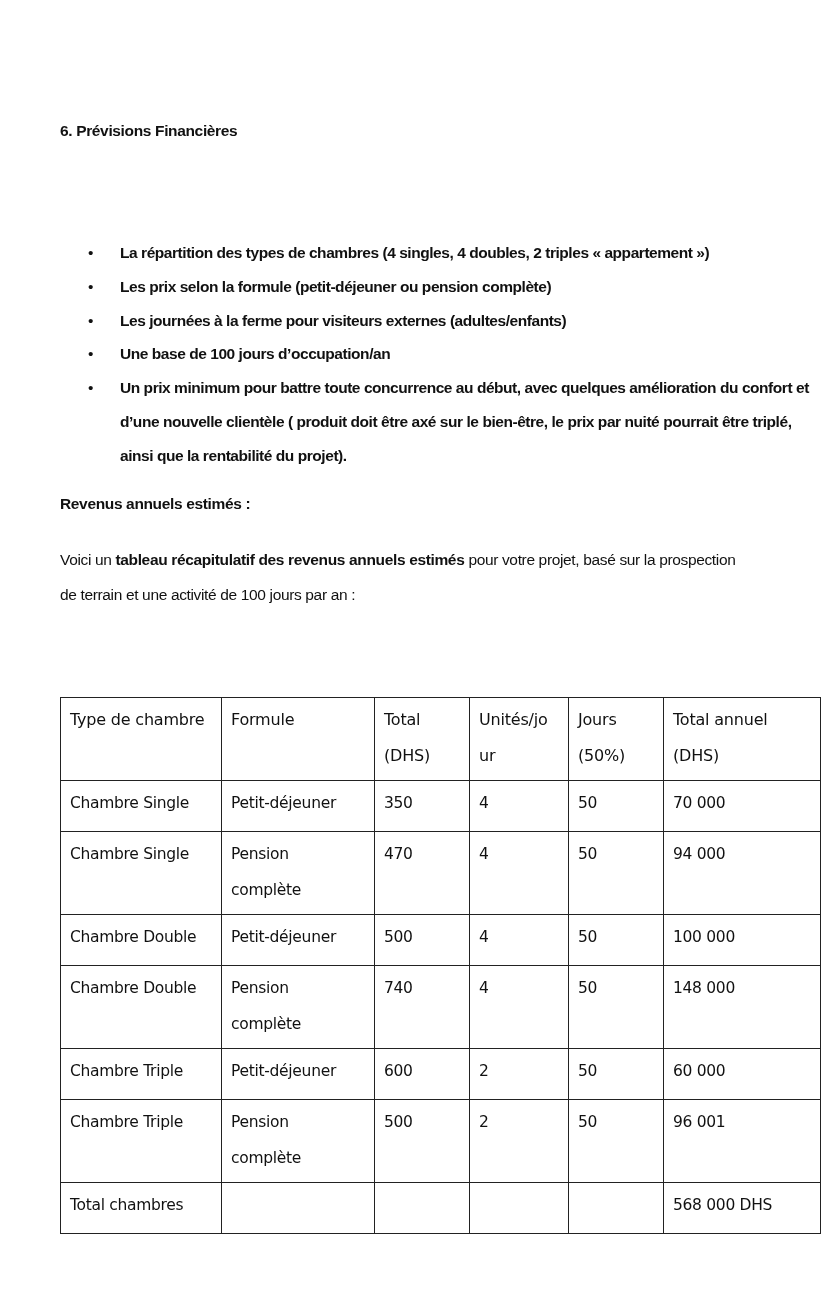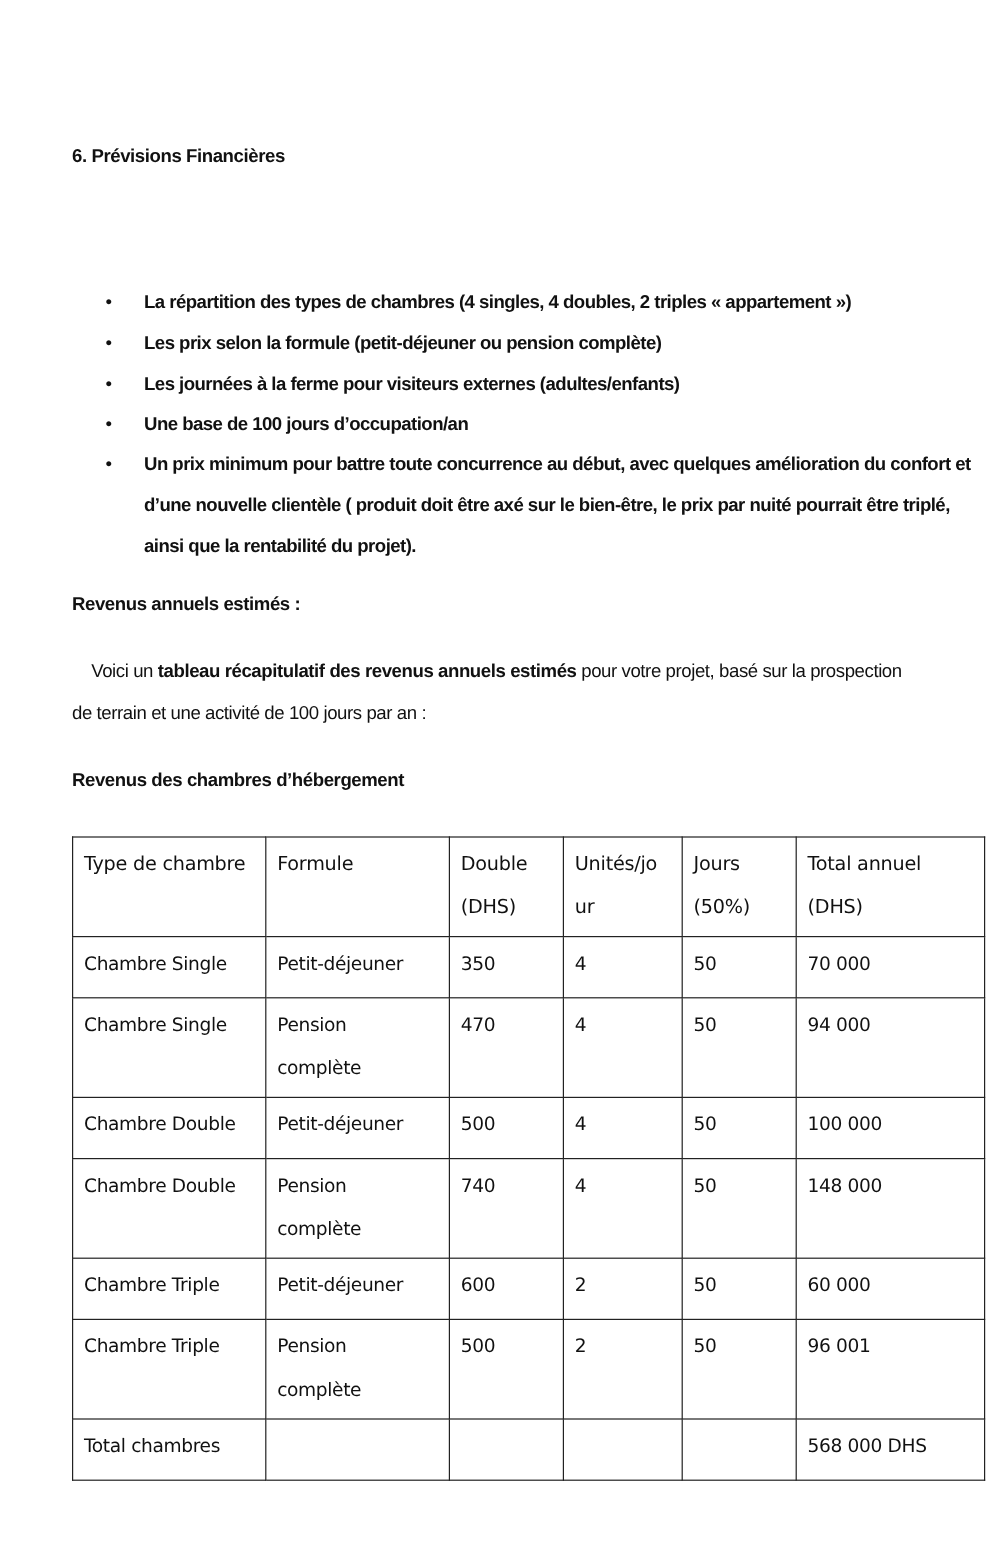--- a/index.html
+++ b/index.html
@@ -52,31 +52,30 @@
         <span class="btext">Une base de 100 jours d’occupation/an</span>
       </li>
     <li>
         <span class="dot">•</span>
         <span class="btext">Un prix minimum pour battre toute concurrence au début, avec quelques amélioration du confort et d’une nouvelle  clientèle ( produit doit être axé sur le bien-être, le prix par nuité pourrait être triplé, ainsi que la rentabilité du projet).</span>
       </li>
   </ul>
 
   <div class="abs h" style="left:60px; top:495px;">Revenus annuels estimés :</div>
 
-  <div class="abs txt" style="left:76px; top:551px;text-align:right;"><span>Voici un </span><span class="bold">tableau récapitulatif des revenus annuels estimés</span><span> pour votre projet, basé sur la prospection</span></div>
+  <div class="abs txt" style="left:60px; top:551px;text-align:right;"><span>Voici un </span><span class="bold">tableau récapitulatif des revenus annuels estimés</span><span> pour votre projet, basé sur la prospection</span></div>
   <div class="abs txt" style="left:60px; top:586px;">de terrain et une activité de 100 jours par an :</div>
 
-  <div class="abs h" style="left:60px; top:642px;">Revenus des chambres d’hébergement</div>
 
   <table class="rev">
     <tbody>
         <tr class="hdr">
       <th class="c1"><span>Type de chambre</span></th>
       <th class="c2"><span>Formule</span></th>
-      <th class="c3"><span>Double</span><br><span>(DHS)</span></th>
+      <th class="c3"><span>Total</span><br><span>(DHS)</span></th>
       <th class="c4"><span>Unités/jo</span><br><span>ur</span></th>
       <th class="c5"><span>Jours</span><br><span>(50%)</span></th>
       <th class="c6"><span>Total annuel</span><br><span>(DHS)</span></th>
     </tr>
 
     <tr class="r1">
       <td>Chambre Single</td>
       <td>Petit-déjeuner</td>
       <td>350</td>
       <td>4</td>

